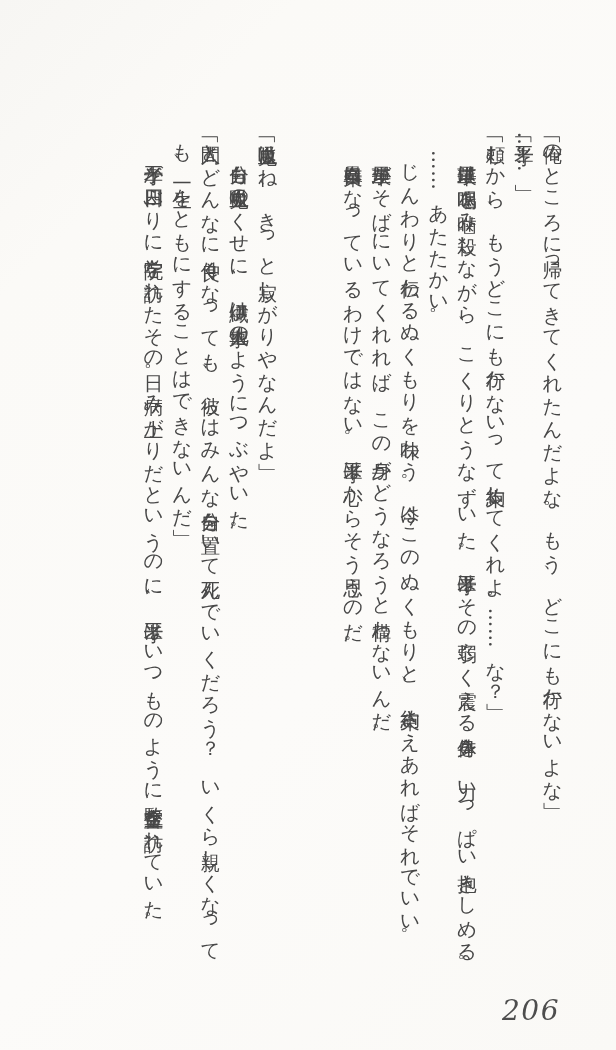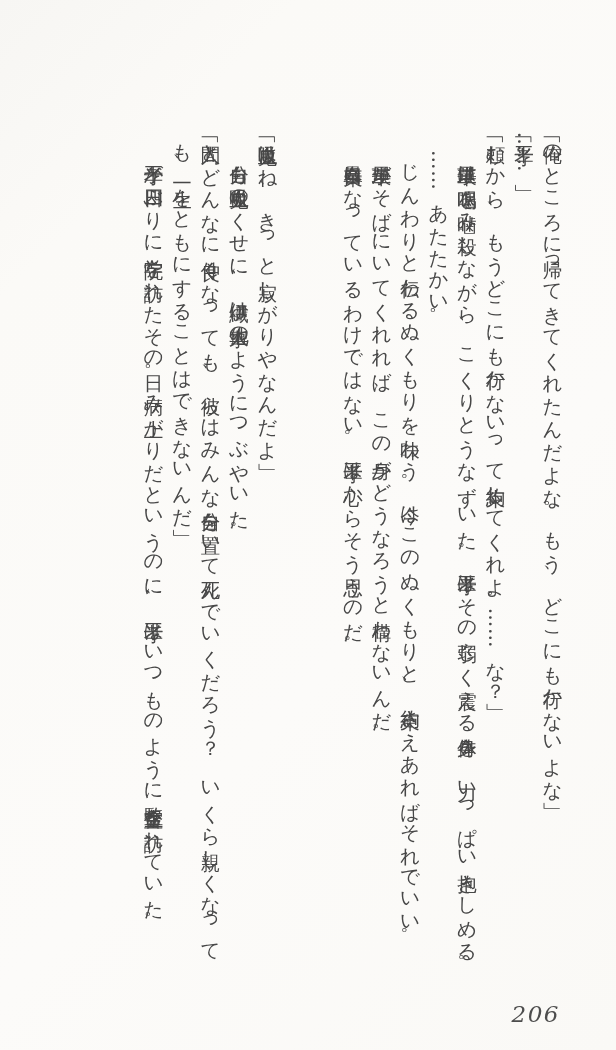--- a/index.html
+++ b/index.html
@@ -32,21 +32,21 @@
   }
   .vtext p {
     margin: 0;
     padding: 0;
   }
   .page-number {
     position: absolute;
     right: 56px;
     bottom: 23px;
     font-style: italic;
-    font-size: 23px;
+    font-size: 28px;
     letter-spacing: 1.5px;
     color: #4d4d4d;
   }
 </style>
 </head>
 <body>
 
 <div class="page">
 
   <div class="vtext">

